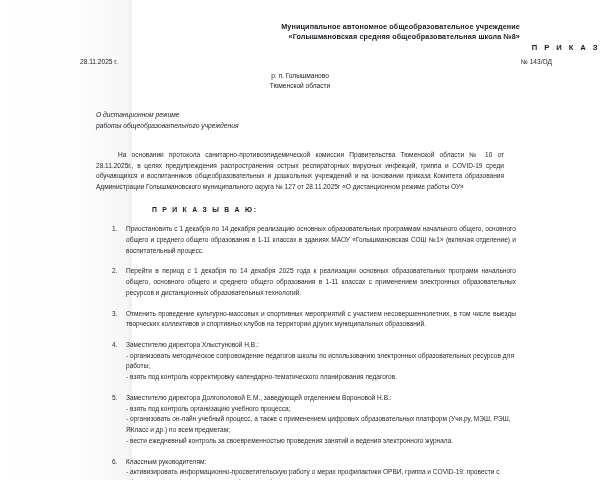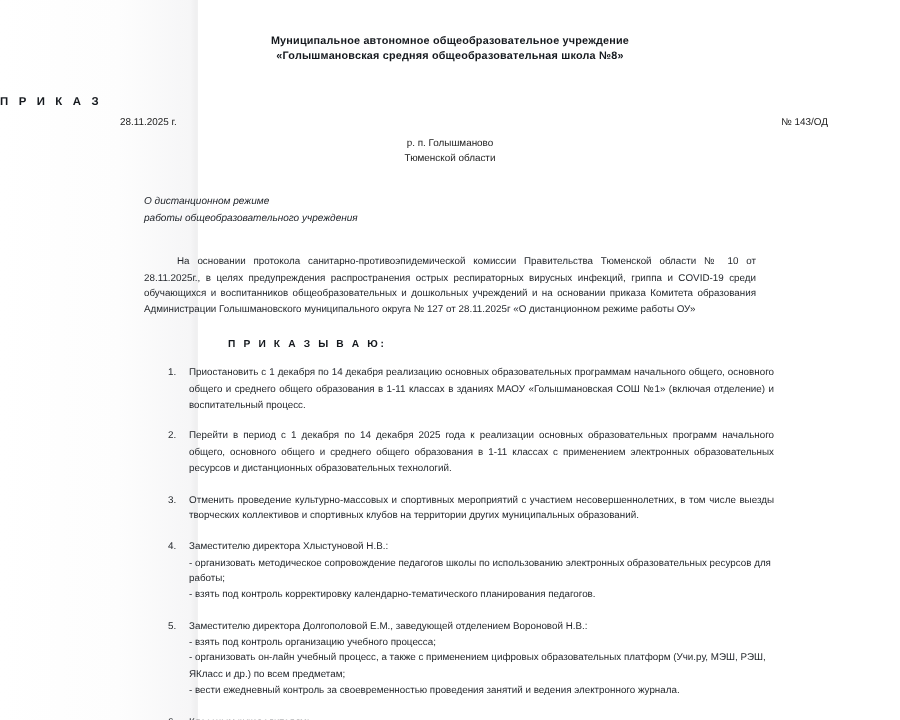--- a/index.html
+++ b/index.html
@@ -45,37 +45,37 @@
     pointer-events: none;
   }
 
   .content {
     position: relative;
     padding: 0;
   }
 
   
   .org {
-    text-align: center;
+    text-align: right;
     font-weight: bold;
     font-size: 7.2px;
     line-height: 1.45;
     letter-spacing: 0.02em;
     color: #14181d;
     margin: 0;
     padding: 22px 80px 0 80px;
   }
   .org div { white-space: nowrap; }
 
   .doc-type {
-    text-align: left;
+    text-align: right;
     font-weight: bold;
     font-size: 7.6px;
     letter-spacing: 0.32em;
-    margin-top: 20px;
+    margin-top: 0;
     color: #14181d;
   }
 
   .meta-row {
     position: relative;
     height: 12px;
     margin-top: 6px;
   }
   .meta-date {
     position: absolute;

